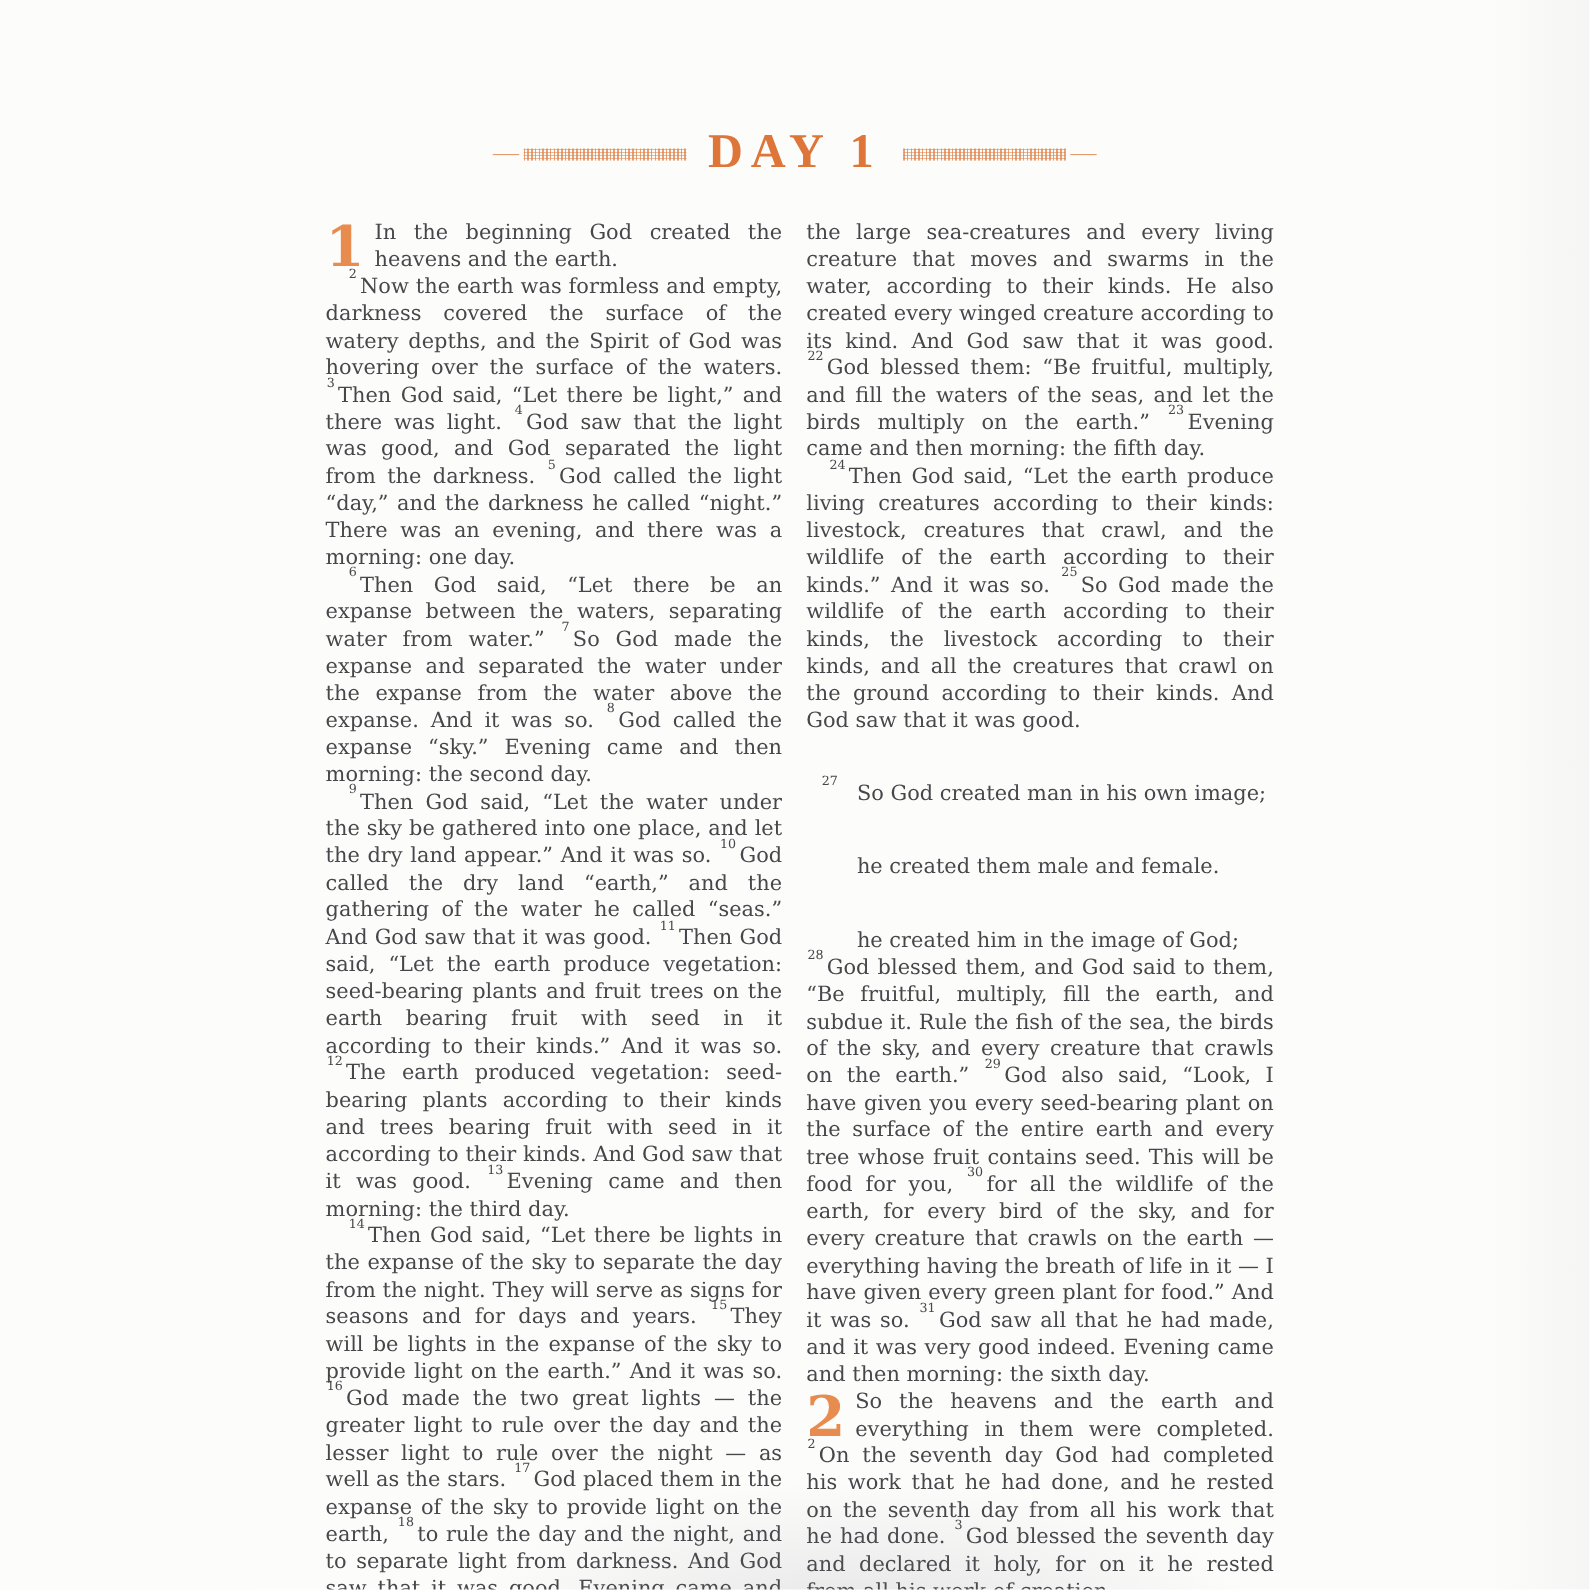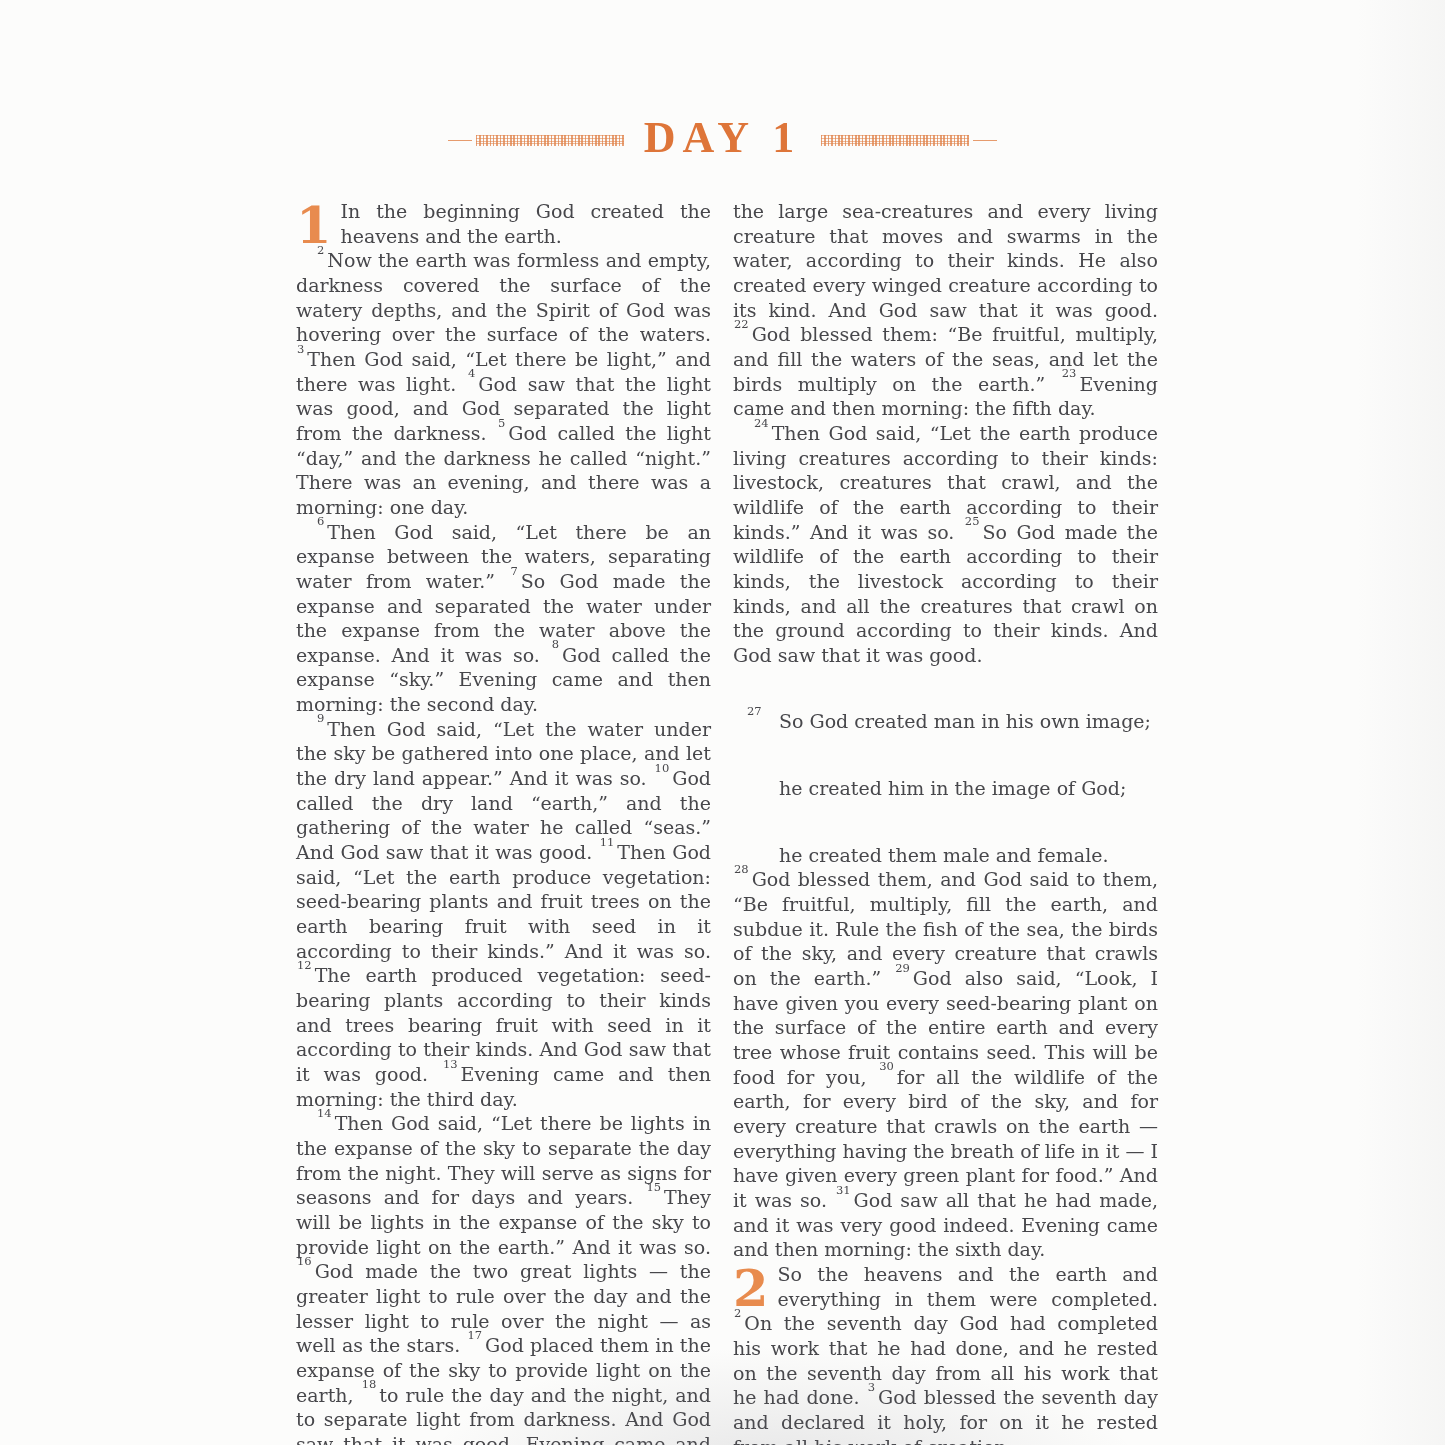--- a/index.html
+++ b/index.html
@@ -118,22 +118,22 @@
           <div class="para indent"><sup class="v">9</sup>Then God said, “Let the water under the sky be gathered into one place, and let the dry land appear.” And it was so. <sup class="v">10</sup>God called the dry land “earth,” and the gathering of the water he called “seas.” And God saw that it was good. <sup class="v">11</sup>Then God said, “Let the earth produce vegetation: seed-bearing plants and fruit trees on the earth bearing fruit with seed in it according to their kinds.” And it was so. <sup class="v">12</sup>The earth produced vegetation: seed-bearing plants according to their kinds and trees bearing fruit with seed in it according to their kinds. And God saw that it was good. <sup class="v">13</sup>Evening came and then morning: the third day.</div>
           <div class="para indent"><sup class="v">14</sup>Then God said, “Let there be lights in the expanse of the sky to separate the day from the night. They will serve as signs for seasons and for days and years. <sup class="v">15</sup>They will be lights in the expanse of the sky to provide light on the earth.” And it was so. <sup class="v">16</sup>God made the two great lights — the greater light to rule over the day and the lesser light to rule over the night — as well as the stars. <sup class="v">17</sup>God placed them in the expanse of the sky to provide light on the earth, <sup class="v">18</sup>to rule the day and the night, and to separate light from darkness. And God saw that it was good. Evening came and then morning: the fourth day.</div>
         </div>
     </div>
     <div class="col right">
       <div>
           <div class="para flush">the large sea-creatures and every living creature that moves and swarms in the water, according to their kinds. He also created every winged creature according to its kind. And God saw that it was good. <sup class="v">22</sup>God blessed them: “Be fruitful, multiply, and fill the waters of the seas, and let the birds multiply on the earth.” <sup class="v">23</sup>Evening came and then morning: the fifth day.</div>
           <div class="para indent"><sup class="v">24</sup>Then God said, “Let the earth produce living creatures according to their kinds: livestock, creatures that crawl, and the wildlife of the earth according to their kinds.” And it was so. <sup class="v">25</sup>So God made the wildlife of the earth according to their kinds, the livestock according to their kinds, and all the creatures that crawl on the ground according to their kinds. And God saw that it was good.</div>
           <div class="poetry">
             <div class="poem-line"><sup class="v">27</sup>So God created man in his own image;</div>
+            <div class="poem-line">he created them male and female.</div>
             <div class="poem-line">he created him in the image of God;</div>
-            <div class="poem-line">he created them male and female.</div>
           </div>
           <div class="para flush"><sup class="v">28</sup>God blessed them, and God said to them, “Be fruitful, multiply, fill the earth, and subdue it. Rule the fish of the sea, the birds of the sky, and every creature that crawls on the earth.” <sup class="v">29</sup>God also said, “Look, I have given you every seed-bearing plant on the surface of the entire earth and every tree whose fruit contains seed. This will be food for you, <sup class="v">30</sup>for all the wildlife of the earth, for every bird of the sky, and for every creature that crawls on the earth — everything having the breath of life in it — I have given every green plant for food.” And it was so. <sup class="v">31</sup>God saw all that he had made, and it was very good indeed. Evening came and then morning: the sixth day.</div>
           <div class="para flush"><span class="chapnum">2</span>So the heavens and the earth and everything in them were completed. <sup class="v">2</sup>On the seventh day God had completed his work that he had done, and he rested on the seventh day from all his work that he had done. <sup class="v">3</sup>God blessed the seventh day and declared it holy, for on it he rested from all his work of creation.</div>
         </div>
     </div>
   </div>
 
 </div>
 
 </body></html>

